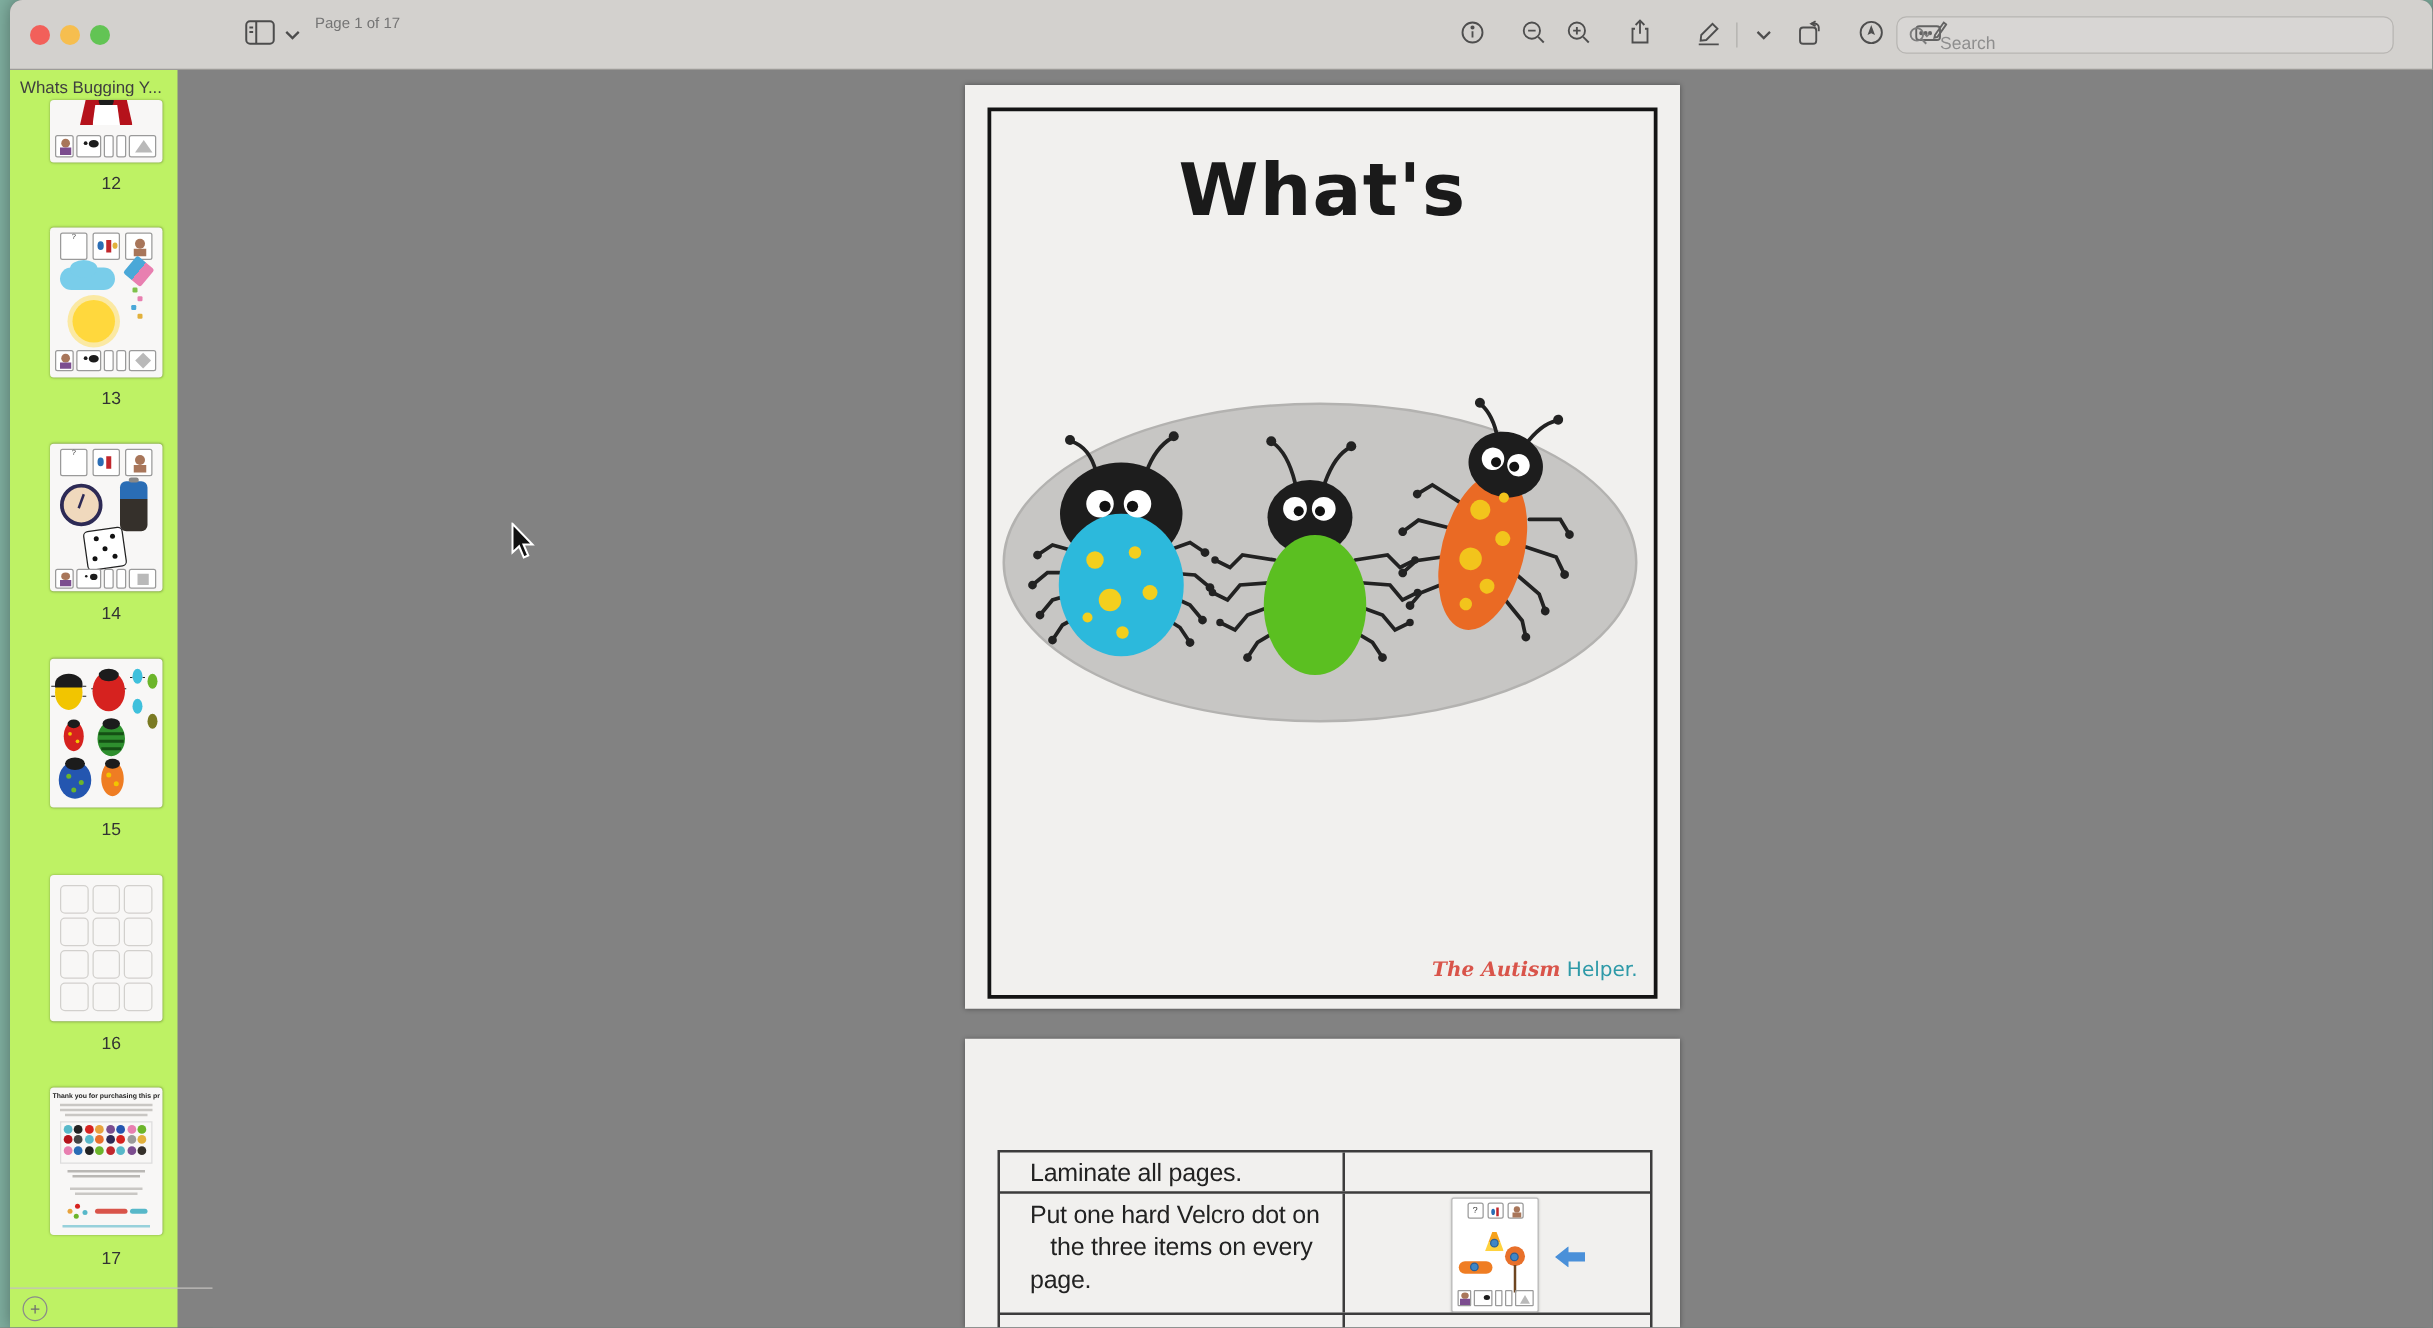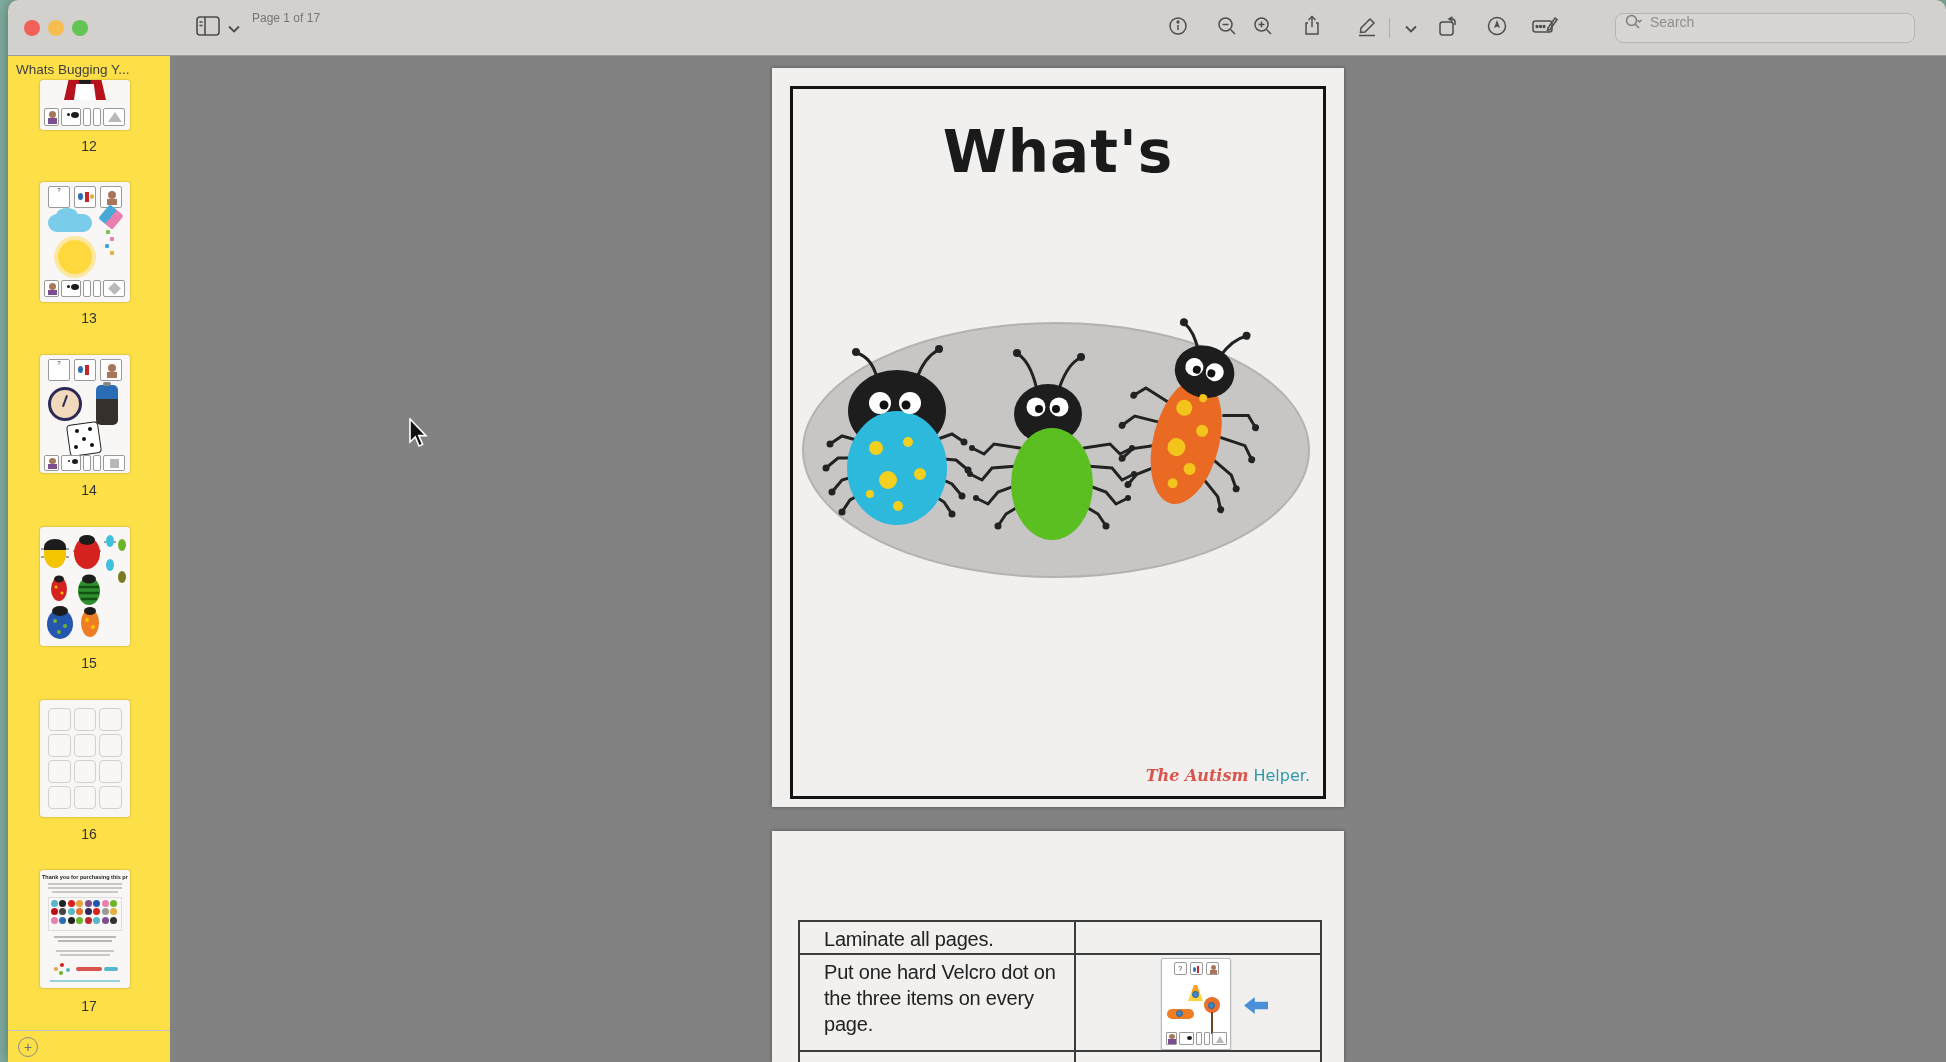--- a/index.html
+++ b/index.html
@@ -20,30 +20,30 @@
   .light.yel   { left:40px; background:#f6be4f; }
   .light.grn   { left:64px; background:#62c454; }
   .sb-toggle { position:absolute; left:188px; top:13px; width:58px; height:30px;
                display:flex; align-items:center; gap:8px; color:#4c4c4c; cursor:default; }
   .title-block { position:absolute; left:244px; top:8px; width:560px; }
   .doc-title { font-size:14.5px; font-weight:bold; color:#222; white-space:nowrap; }
   .doc-subtitle { font-size:12px; color:#757575; margin-top:3px; }
   .tb-btn { position:absolute; top:13px; width:34px; height:30px; display:flex;
             align-items:center; justify-content:center; color:#4e4e4e; border-radius:6px; }
   .tb-sep { position:absolute; top:18px; width:1px; height:20px; background:#b0aeab; }
-  .search { position:absolute; top:13px; right:31px; width:300px; height:30px;
-            border:1px solid #b7b5b2; border-radius:8px; display:flex; align-items:flex-start;
+  .search { position:absolute; top:13px; right:31px; width:398px; height:30px;
+            border:1px solid #b7b5b2; border-radius:8px; display:flex; align-items:flex-end;
             padding:0 9px; color:#7d7d7d; background:rgba(255,255,255,.12); }
   .search input { border:none; outline:none; background:transparent; font-size:14px;
                   color:#444; width:260px; margin-left:7px; font-family:"Liberation Sans",sans-serif; }
   .search input::placeholder { color:#8e8e8e; }
 
   
-  .sidebar { position:absolute; left:0; top:56px; width:162px; height:1006px;
-             background:#fde047; z-index:30; }
+  .sidebar { position:absolute; left:0; top:56px; width:134px; height:1006px;
+             background:#bef264; z-index:30; }
   .sb-header { position:absolute; left:8px; top:6px; width:148px; font-size:13.5px;
                color:#3f3f3f; white-space:nowrap; overflow:hidden; }
   .thumb { position:absolute; left:32px; width:90px; background:#f8f7f6; border-radius:3px;
            box-shadow:0 0 2px rgba(0,0,0,.35); overflow:hidden; }
   .thumb-label { position:absolute; left:0; width:162px; text-align:center;
                  font-size:14px; color:#333; }
   .mini-card { position:absolute; border:1px solid #9a9a9a; border-radius:2px;
                background:#fff; font-size:6px; color:#333; text-align:center; }
   .sb-footer-sep { position:absolute; left:0; top:974px; width:162px; height:1px; background:#c2c0bd; }
   .plus-btn { position:absolute; left:10px; top:981px; width:20px; height:20px;
@@ -572,21 +572,21 @@
         <div class="dtable">
           <div class="drow r1">
             <div class="dcell">
               <div style="white-space:nowrap;">Laminate all pages.</div>
             </div>
             <div class="dcell right"></div>
           </div>
           <div class="drow r2">
             <div class="dcell">
               <div style="white-space:nowrap;">Put one hard Velcro dot on</div>
-              <div style="white-space:nowrap;">the three items on every</div>
+              <div style="white-space:nowrap;text-align:right;">the three items on every</div>
               <div style="white-space:nowrap;">page.</div>
             </div>
             <div class="dcell right">
               <div class="ws-card">
                 <div class="ws-top">
                   <div class="ws-box">?</div>
                   <div class="ws-box" style="position:relative;">
                       <i style="position:absolute;left:2px;top:4px;width:3px;height:5px;background:#2a6db5;border-radius:50%;"></i>
                       <i style="position:absolute;left:6px;top:3px;width:2px;height:7px;background:#c1272d;"></i>
                     </div>

